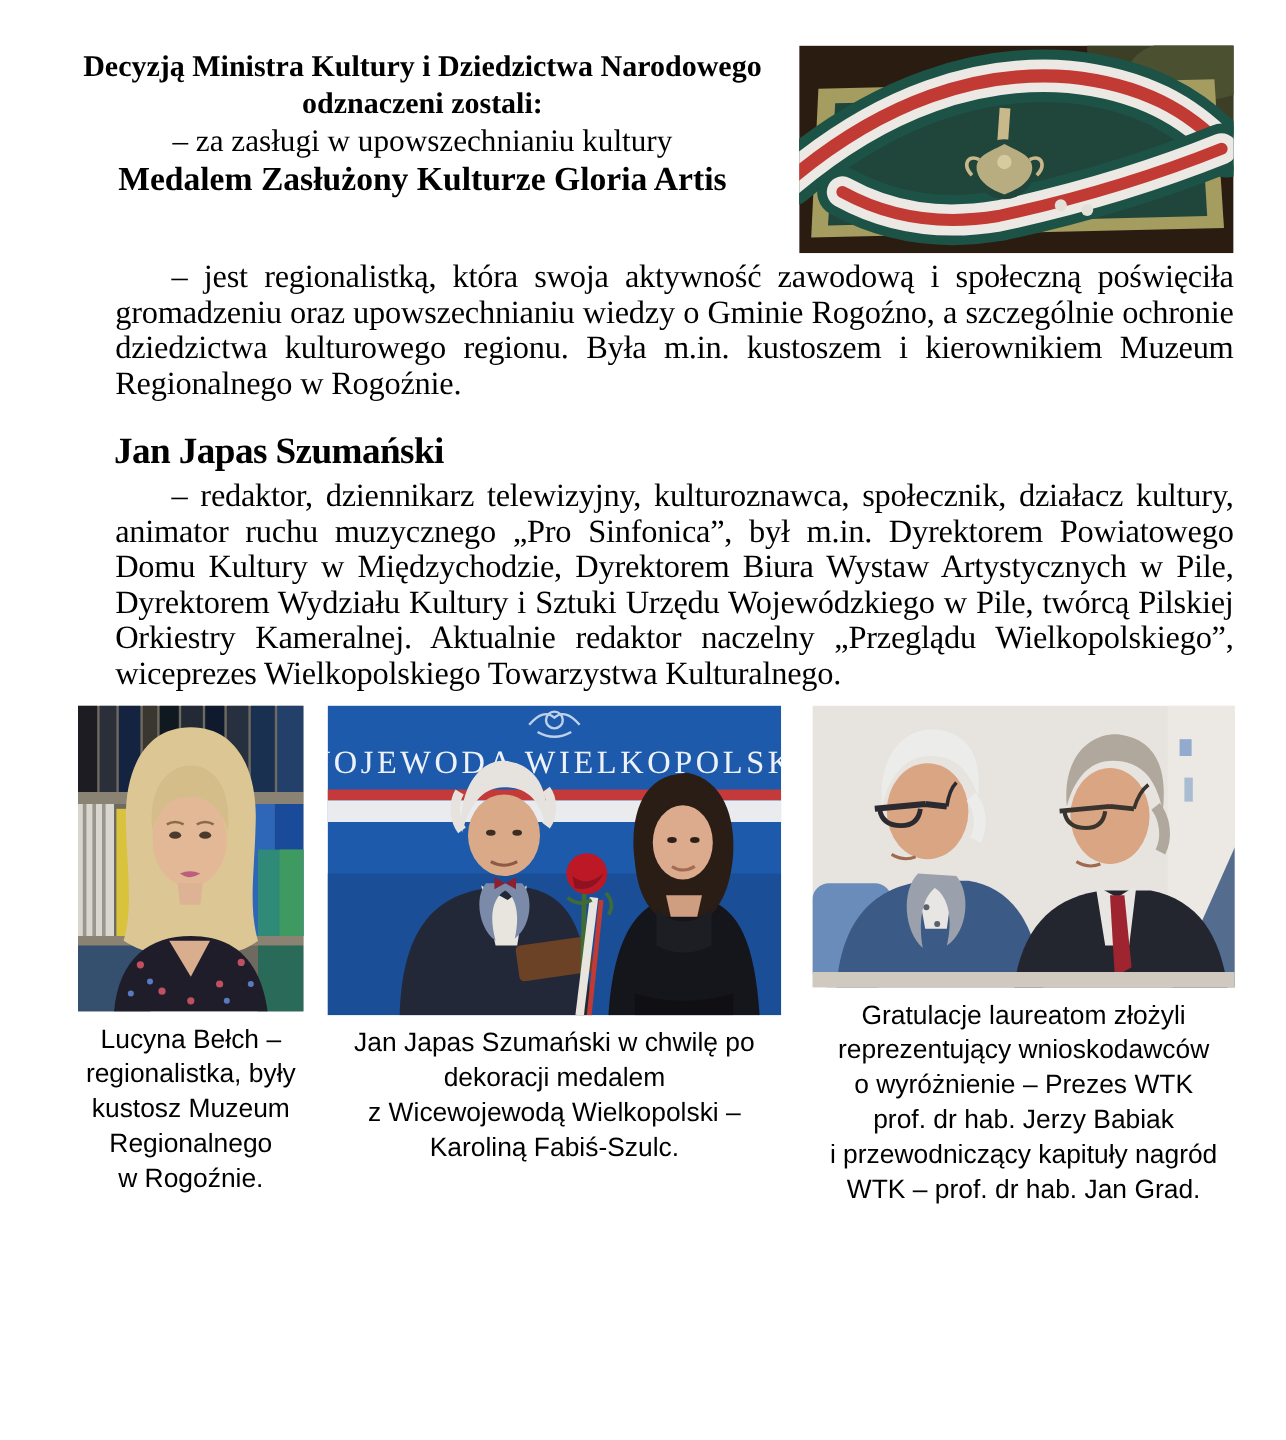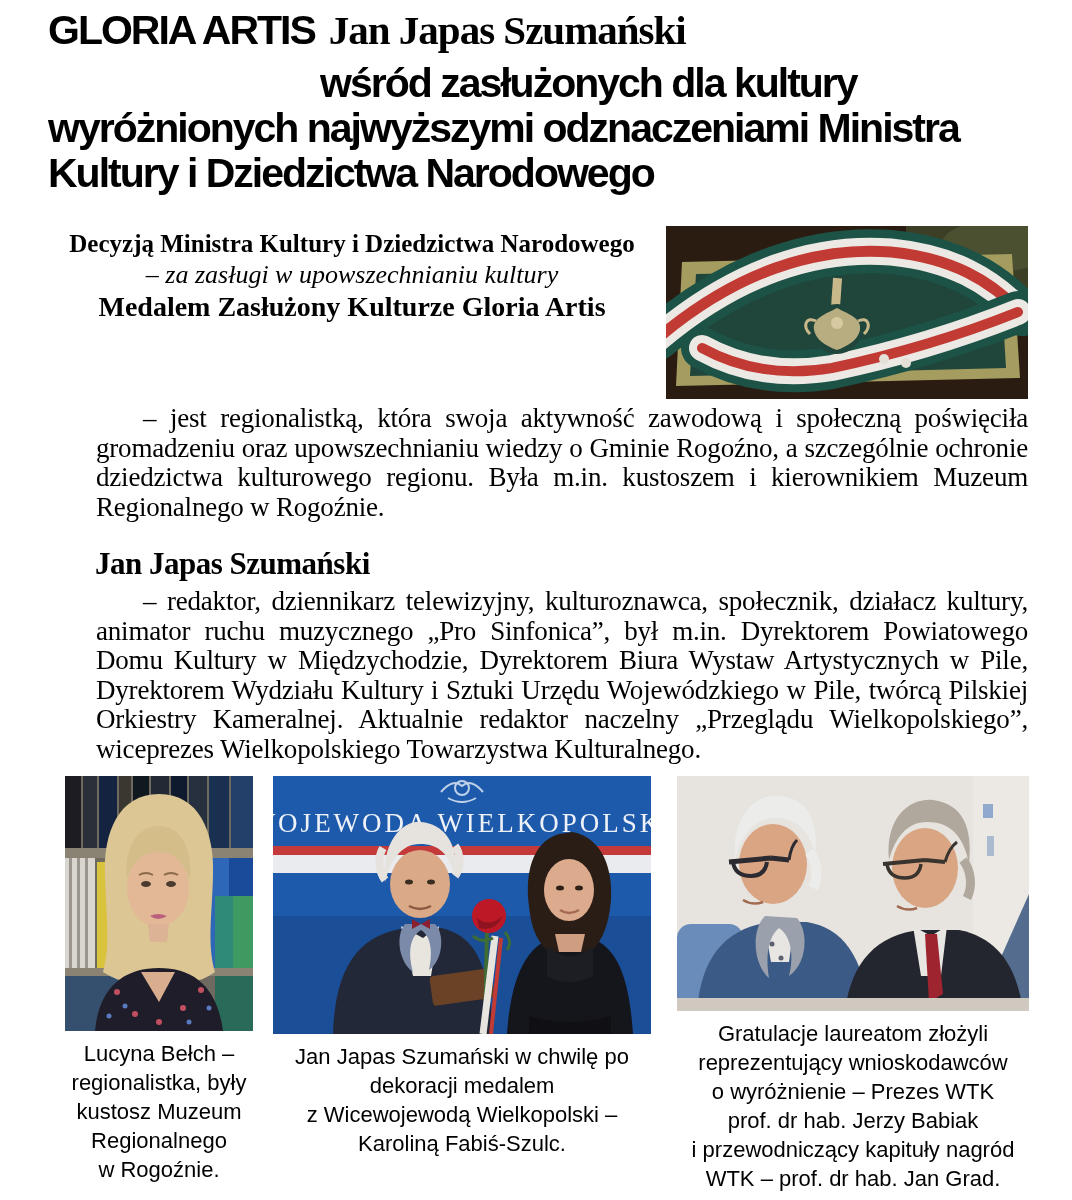--- a/index.html
+++ b/index.html
@@ -27,21 +27,21 @@
     font-size: 41px;
     letter-spacing: -1px;
     margin-left: 10px;
   }
   .title-line2 { margin-left: 272px; }
 
   
   .intro-row { display: flex; margin-top: 30px; }
   .intro-left { flex: 1 1 auto; padding-top: 2px; text-align: center; }
   .intro-line { font-size: 25px; font-weight: bold; line-height: 31px; }
-  .intro-line.italic { font-weight: normal; font-style: italic; font-size: 26px; }
+  .intro-line.italic { font-weight: normal; font-size: 26px; }
   .intro-line.big { font-size: 28px; line-height: 34px; }
   .medal-fig { flex: 0 0 362px; width: 362px; height: 173px; margin-left: 10px; }
   .medal-fig svg { display: block; width: 362px; height: 173px; }
 
   
   .sec-heading {
     font-size: 31px; font-weight: bold;
     padding-left: 47px; letter-spacing: -0.5px;
   }
   .sec-heading.first { margin-top: 22px; }
@@ -70,33 +70,25 @@
     margin-top: 8px;
     width: 130%; margin-left: -15%;
   }
   .fig2 figcaption, .fig3 figcaption { width: 110%; margin-left: -5%; }
 </style>
 </head>
 <body>
 
 <div class="page">
 
-  <header>
-    <div class="title-line">
-      <span class="t-sans">GLORIA ARTIS</span>
-      <span class="t-serif">Jan Japas Szumański</span>
-    </div>
-    <div class="title-line title-line2 t-sans">wśród zasłużonych dla kultury</div>
-    <div class="title-line t-sans">wyróżnionych najwyższymi odznaczeniami Ministra</div>
-    <div class="title-line t-sans">Kultury i Dziedzictwa Narodowego</div>
-  </header>
 
   <div class="intro-row">
     <div class="intro-left">
       <div class="intro-line">Decyzją Ministra Kultury i Dziedzictwa Narodowego</div>
+      <div class="intro-line">odznaczeni zostali:</div>
       <div class="intro-line italic">– za zasługi w upowszechnianiu kultury</div>
       <div class="intro-line big">Medalem Zasłużony Kulturze Gloria Artis</div>
     </div>
     <div class="medal-fig">
       <svg viewBox="0 0 362 173">
         <rect width="362" height="173" fill="#2b1c12"></rect>
         <rect x="240" y="0" width="122" height="70" fill="#3c3f26"></rect>
         <ellipse cx="330" cy="20" rx="55" ry="26" fill="#4a5030"></ellipse>
         <ellipse cx="300" cy="55" rx="40" ry="16" fill="#43482c"></ellipse>
         <polygon points="16,36 346,28 354,152 10,160" fill="#a59c60"></polygon>

